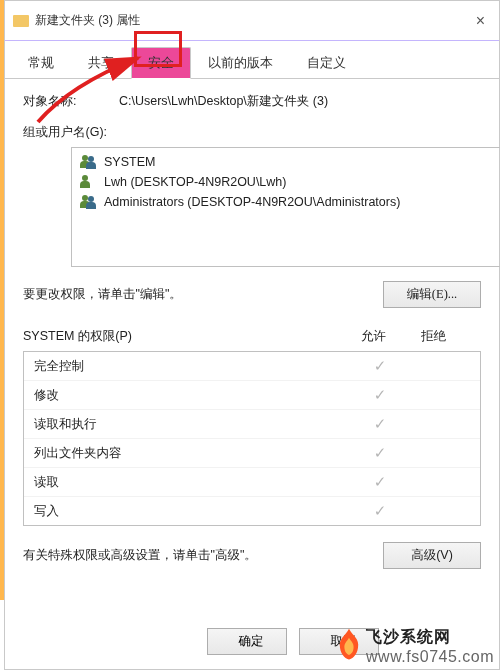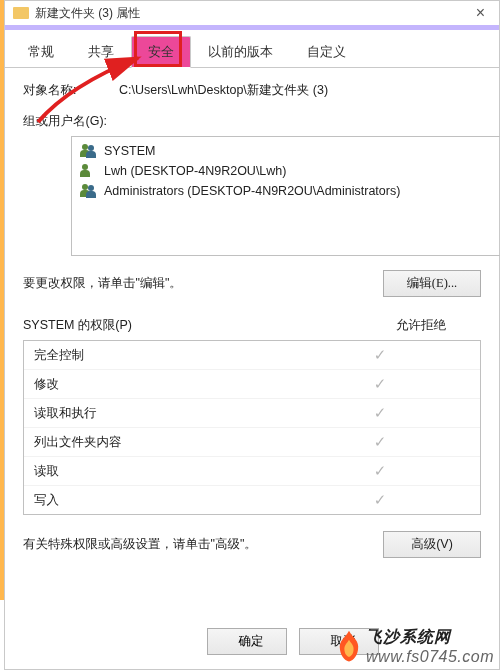--- a/index.html
+++ b/index.html
@@ -2,21 +2,21 @@
 <html><head>
 <meta charset="utf-8">
 <style>
   * { box-sizing: border-box; margin: 0; padding: 0; font-family: "Microsoft YaHei", "Segoe UI", sans-serif; }
   body { width: 500px; height: 670px; background: #fff; position: relative; overflow: hidden; }
 
   .left-strip { position: absolute; left: 0; top: 0; width: 4px; height: 600px; background: #ffb74d; }
 
   .window { position: absolute; left: 4px; top: 0; right: 0; bottom: 0; background: #fff; border: 1px solid #c9c9c9; }
 
-  .titlebar { height: 29px; display: flex; align-items: center; padding: 12px 8px; border-bottom: 5px solid #c4b5fd; font-size: 12px; color: #333; }
+  .titlebar { height: 40px; display: flex; align-items: center; padding: 12px 8px; border-bottom: 1px solid #c4b5fd; font-size: 12px; color: #333; }
   .titlebar .folder-icon { width: 16px; height: 12px; background: #f3c766; border-radius: 1px; margin-right: 6px; position: relative; }
   .titlebar .close { margin-left: auto; font-size: 16px; color: #555; padding: 0 6px; }
 
   .tabs { display: flex; border-bottom: 1px solid #c9c9c9; padding: 6px 6px 0 6px; font-size: 13px; }
   .tab { padding: 6px 16px; border: 1px solid transparent; border-bottom: none; color: #333; cursor: default; }
   .tab.active { border-color: #c9c9c9; border-bottom: 1px solid #fff; border-radius: 2px 2px 0 0; margin-bottom: -1px; background: #ec4899; }
   .tab.highlighted { position: relative; }
   .tab-highlight-box { position: absolute; border: 3px solid #e02020; pointer-events: none; z-index: 10; }
 
   .content { padding: 14px 18px; font-size: 12.5px; color: #222; }
@@ -31,38 +31,38 @@
   .user-icon .body { width: 10px; height: 7px; border-radius: 4px 4px 0 0; background: #5b8a3a; position: absolute; left: 0; top: 6px; }
   .user-icon.multi .head2 { width: 6px; height: 6px; border-radius: 50%; background: #3a6b8a; position: absolute; left: 8px; top: 1px; }
   .user-icon.multi .body2 { width: 10px; height: 7px; border-radius: 4px 4px 0 0; background: #3a6b8a; position: absolute; left: 6px; top: 7px; }
 
   .edit-row { display: flex; align-items: center; margin-bottom: 20px; }
   .edit-row .btn { margin-left: auto; font-family: Liberation Serif, serif; }
 
   .btn { border: 1px solid #adadad; background: linear-gradient(#f5f5f5,#e8e8e8); padding: 4px 0; font-size: 12.5px; min-width: 98px; text-align: center; }
 
   .perm-header { display: flex; margin-bottom: 6px; }
-  .perm-header .h-allow { margin-left: auto; width: 60px; text-align: right; }
+  .perm-header .h-allow { margin-left: auto; width: 60px; text-align: left; }
   .perm-header .h-deny { width: 60px; }
 
   .perm-list { border: 1px solid #c0c0c0; border-bottom: none; }
   .perm-item { display: flex; align-items: center; border-bottom: 1px solid #f2f2f2; padding: 5px 10px; }
   .perm-item:last-child { border-bottom: 1px solid #c0c0c0; }
   .perm-item .pname { flex: 1; }
   .perm-item .tick { width: 60px; text-align: center; color: #b5b5b5; font-size: 15px; }
 
   .adv-row { display: flex; align-items: center; margin-top: 16px; }
   .adv-row .btn { margin-left: auto; }
 
   .bottom-btns { position: absolute; bottom: 14px; right: 120px; display: flex; gap: 12px; }
   .bottom-btns .btn { min-width: 80px; padding-left: 8px; }
 
   .arrow { position: absolute; z-index: 20; pointer-events:none; }
 
-  .watermark { position: absolute; right: 6px; bottom: 4px; display: flex; align-items: center; z-index: 30; font-style: italic; }
+  .watermark { position: absolute; right: 6px; bottom: 4px; display: flex; align-items: flex-start; z-index: 30; }
   .watermark .flame { width: 30px; height: 36px; position: relative; }
   .watermark .flame svg { width: 100%; height: 100%; }
   .watermark .txt { display: flex; flex-direction: column; margin-left: 2px; }
   .watermark .txt .t1 { font-size: 16px; font-weight: bold; color: #222; letter-spacing: 1px;}
   .watermark .txt .t2 { font-size: 16px; color: #666; letter-spacing: 0.5px;}
 </style>
 </head>
 <body>
 
 <div class="left-strip"></div>

